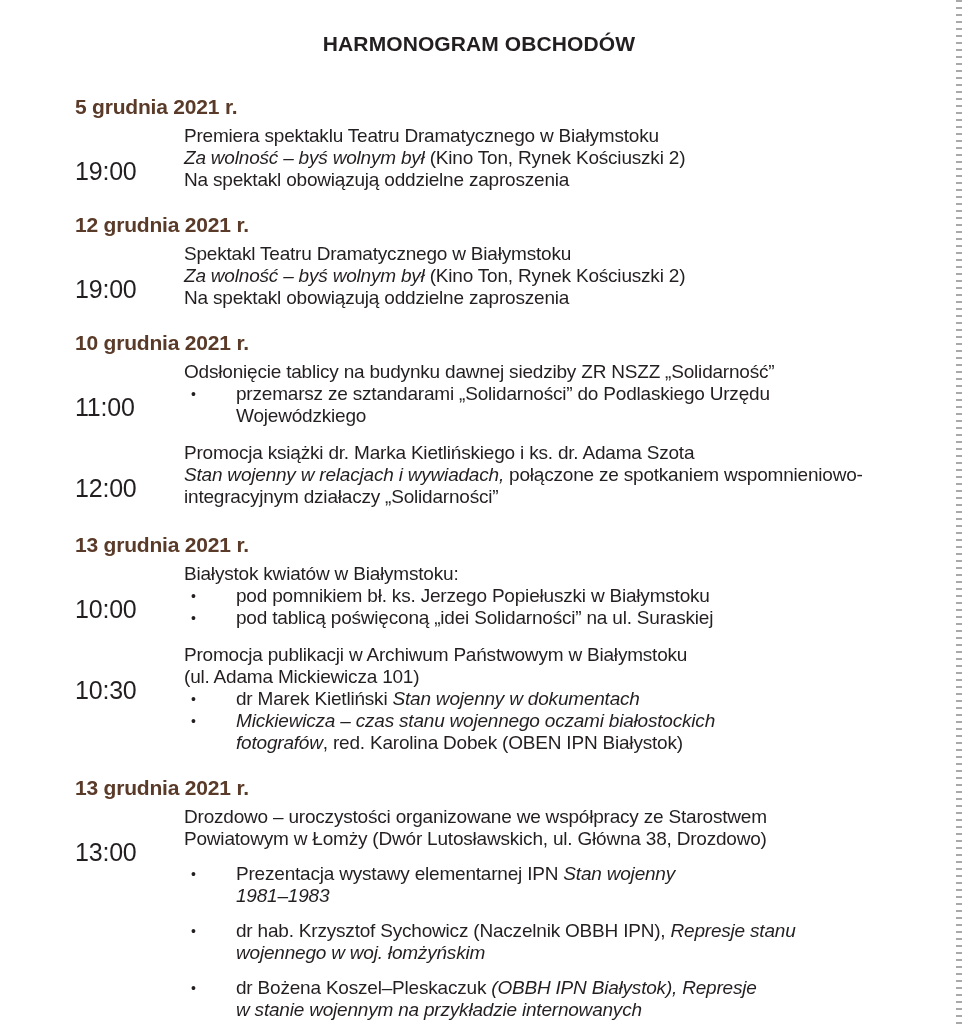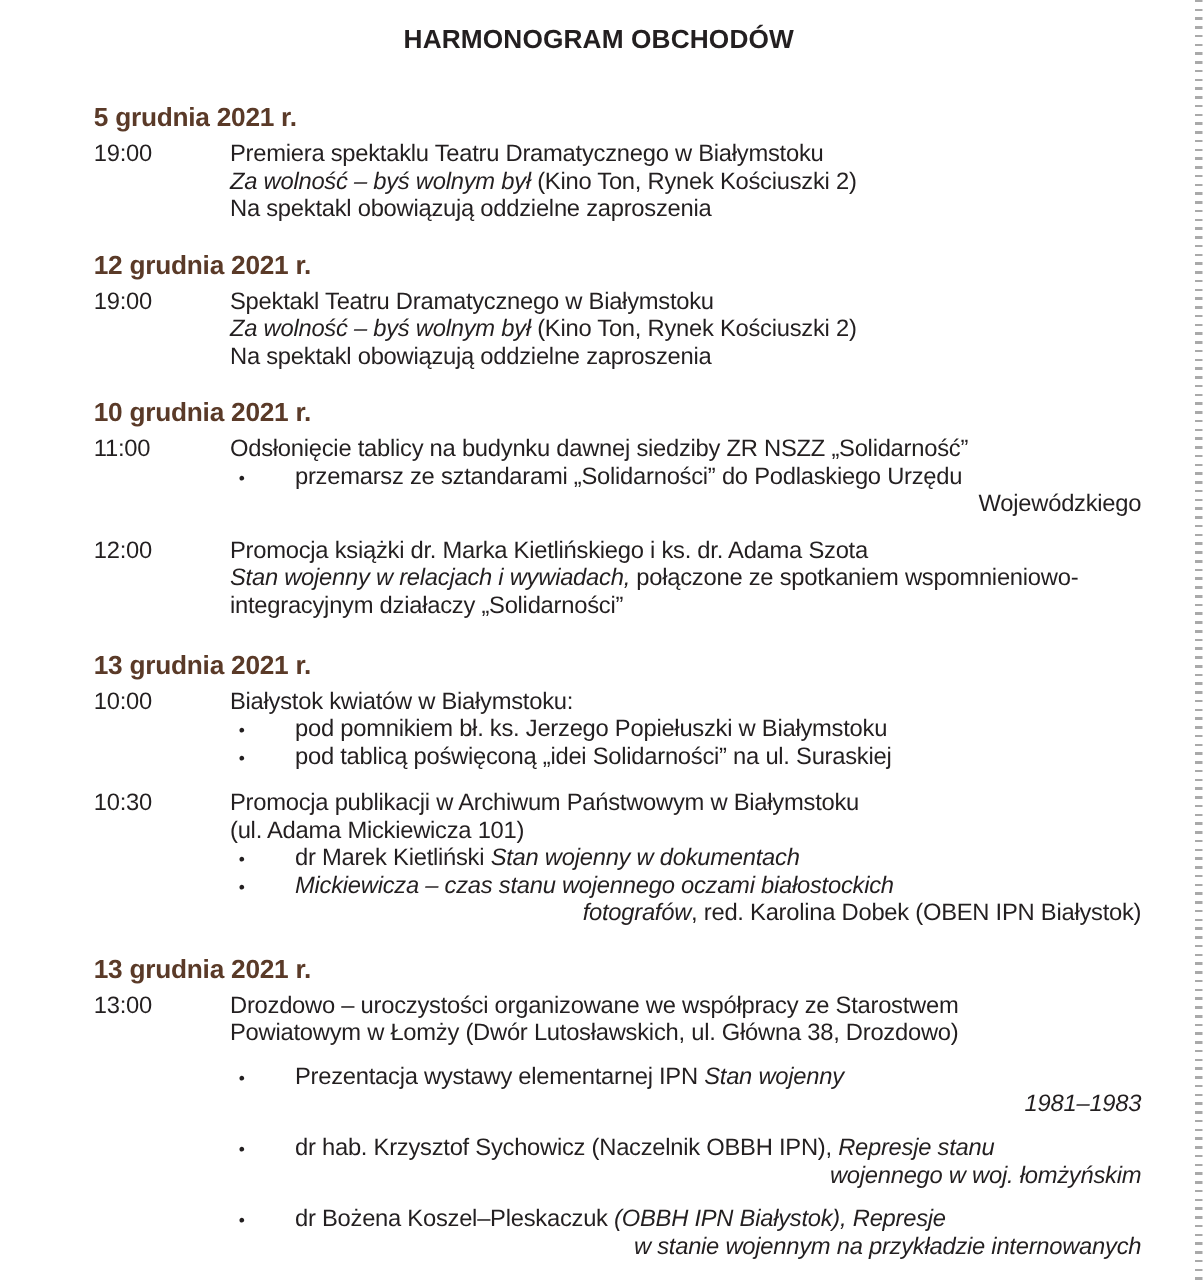--- a/index.html
+++ b/index.html
@@ -20,41 +20,42 @@
   }
   .page {
     padding: 14px 50px 0 75px;
     letter-spacing: -0.2px;
   }
   .doc-title {
     text-align: center;
     font-size: 21px;
     font-weight: bold;
     letter-spacing: 0.1px;
-    margin: 6px 30px 40px 0;
+    margin: 18px 30px 40px 0;
   }
   .section-date {
     color: var(--heading);
     font-size: 21px;
     font-weight: bold;
     line-height: 22px;
     margin: 23px 0 7px;
   }
   .section.spaced .section-date { margin-top: 26px; }
   .entry { display: flex; margin: 0 0 15px; }
   .entry .time {
     flex: 0 0 109px;
     width: 109px;
-    font-size: 19px;
+    font-size: 25px;
     line-height: 22px;
+    margin-top: 35px;
   }
   .entry .content { flex: 1; font-size: 19px; line-height: 22px; }
   .line { position: relative; min-height: 22px; }
   .line.bullet { padding-left: 52px; }
-  .line.cont { padding-left: 52px; text-align: right; }
+  .line.cont { padding-left: 52px; }
   .line.spaced { margin-top: 13px; }
   .line .dot {
     position: absolute;
     left: 7px;
     top: 0;
     font-size: 14px;
     line-height: 22px;
   }
   .seg.it { font-style: italic; }
   .perforation {

